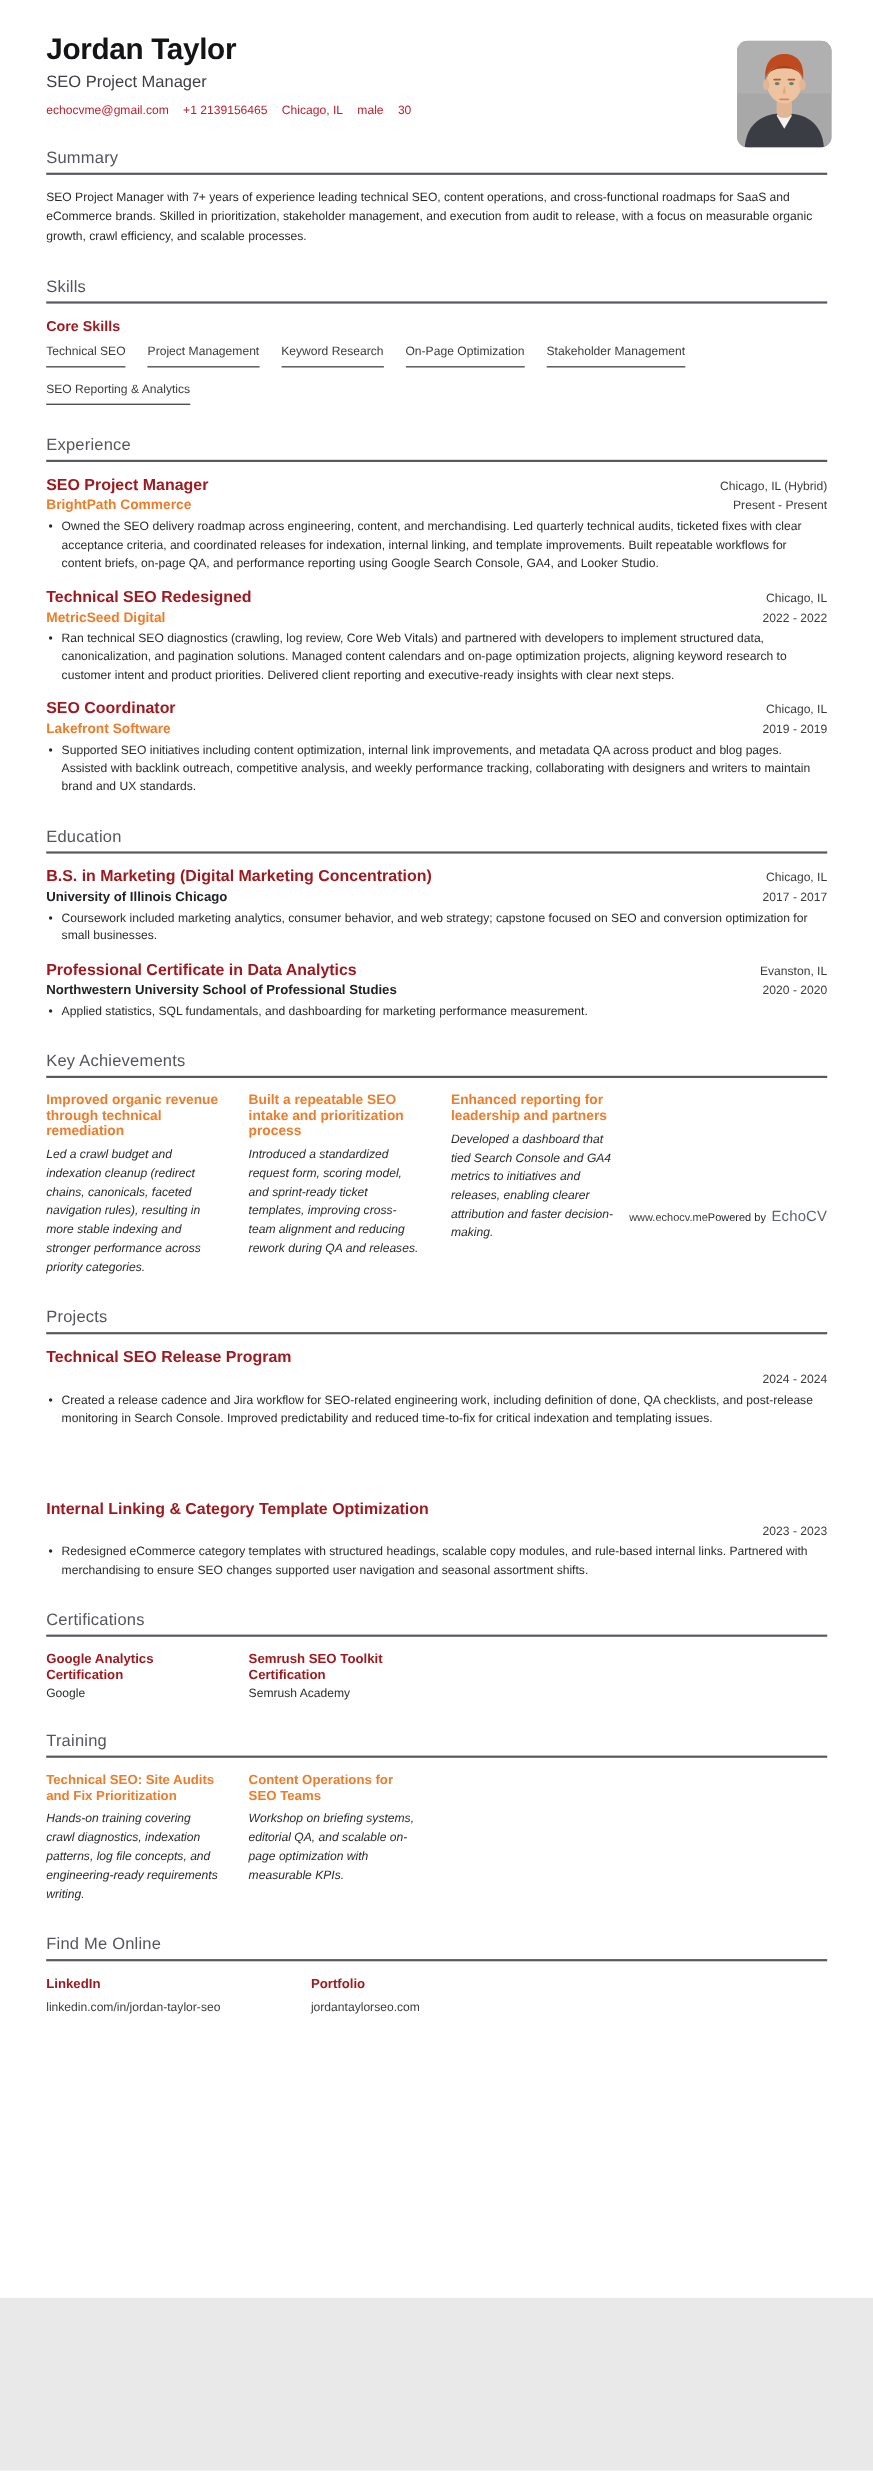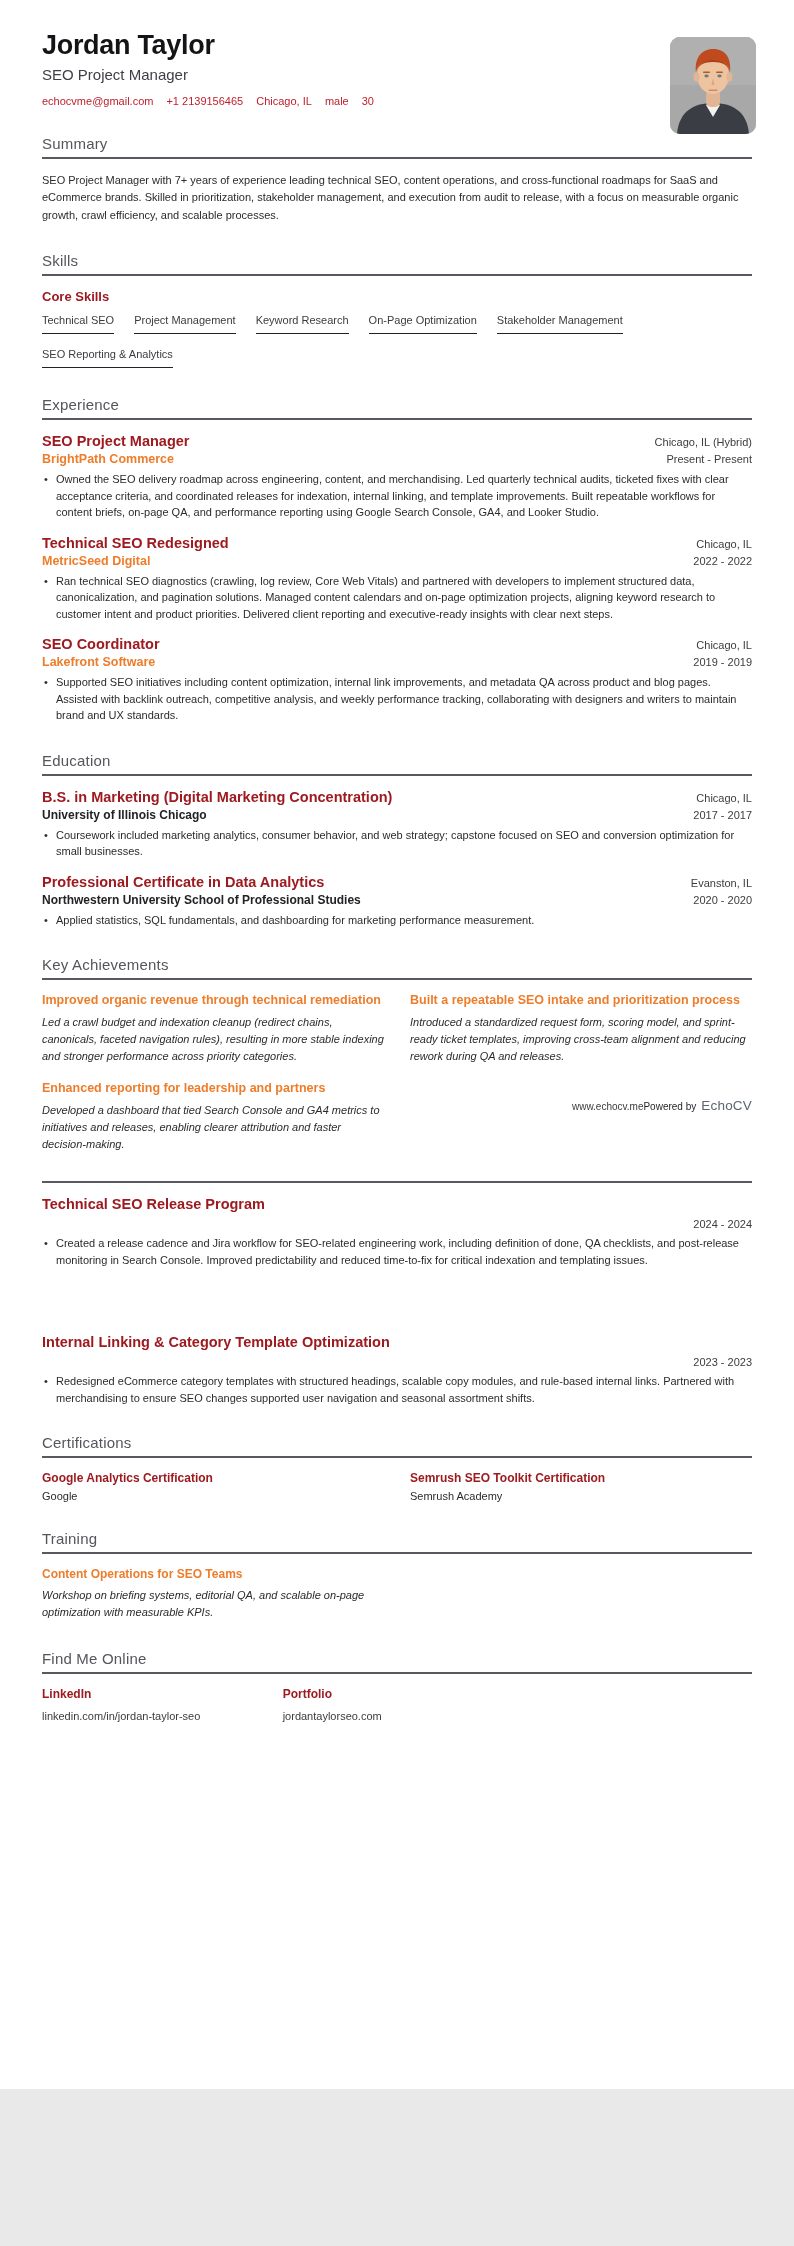--- a/index.html
+++ b/index.html
@@ -38,21 +38,21 @@
   .entry-row { display:flex; justify-content:space-between; align-items:baseline; }
   .entry-title { font-size:14.5px; font-weight:700; color:#9d1b20; }
   .entry-right { font-size:11px; color:#3c3c40; }
   .entry-company { font-size:12.5px; font-weight:700; color:#ed7d2b; margin-top:3px;text-align:right; }
   .entry-school { font-size:12px; font-weight:700; color:#232327; margin-top:3px; }
   ul.bullets { list-style:none; margin-top:5px; }
   ul.bullets li { position:relative; padding-left:14px; font-size:11px; line-height:1.5; color:#2b2b2e; }
   ul.bullets li::before { content:"•"; position:absolute; left:2px; top:0; color:#2b2b2e; }
 
   
-  .grid2 { display:grid; grid-template-columns:1fr 1fr; column-gap:26px; row-gap:16px; }
+  .grid2 { display:grid; grid-template-columns:1fr 1fr 1fr 1fr; column-gap:26px; row-gap:16px; }
   .grid3 { display:grid; grid-template-columns:repeat(3,1fr); column-gap:12px; }
   .ach-title { font-size:12.5px; font-weight:700; color:#ed7d2b; margin-bottom:7px; }
   .ach-text { font-size:11px; line-height:1.55; color:#2b2b2e;font-style:italic; }
   .cert-title { font-size:12px; font-weight:700; color:#9d1b20; }
   .cert-issuer { font-size:11px; color:#2b2b2e; margin-top:5px; }
   .train-title { font-size:12px; font-weight:700; color:#ed7d2b; margin-bottom:6px; }
   .online-label { font-size:12px; font-weight:700; color:#9d1b20; }
   .online-url { font-size:11px; color:#3c3c40; margin-top:9px; }
 
   
@@ -234,20 +234,21 @@
         </div>
         <div>
           <div class="ach-title">Enhanced reporting for leadership and partners</div>
           <div class="ach-text">Developed a dashboard that tied Search Console and GA4 metrics to initiatives and releases, enabling clearer attribution and faster decision-making.</div>
         </div>
         <div></div>
       </div>
     </div>
 
     <div class="section">
+      <div class="sec-head">Projects</div>
       <div class="sec-rule"></div>
       <div class="entry">
         <div class="entry-row">
           <span class="entry-title">Technical SEO Release Program</span>
         </div>
         <div class="proj-date-row">2024 - 2024</div>
         <ul class="bullets">
             <li>Created a release cadence and Jira workflow for SEO-related engineering work, including definition of done, QA checklists, and post-release monitoring in Search Console. Improved predictability and reduced time-to-fix for critical indexation and templating issues.</li>
           </ul>
       </div>
@@ -275,20 +276,24 @@
           <div class="cert-title">Semrush SEO Toolkit Certification</div>
           <div class="cert-issuer">Semrush Academy</div>
         </div>
       </div>
     </div>
 
     <div class="section">
       <div class="sec-head">Training</div>
       <div class="sec-rule"></div>
       <div class="grid2">
+        <div>
+          <div class="train-title">Technical SEO: Site Audits and Fix Prioritization</div>
+          <div class="ach-text">Hands-on training covering crawl diagnostics, indexation patterns, log file concepts, and engineering-ready requirements writing.</div>
+        </div>
         <div>
           <div class="train-title">Content Operations for SEO Teams</div>
           <div class="ach-text">Workshop on briefing systems, editorial QA, and scalable on-page optimization with measurable KPIs.</div>
         </div>
       </div>
     </div>
 
     <div class="section">
       <div class="sec-head">Find Me Online</div>
       <div class="sec-rule"></div>

